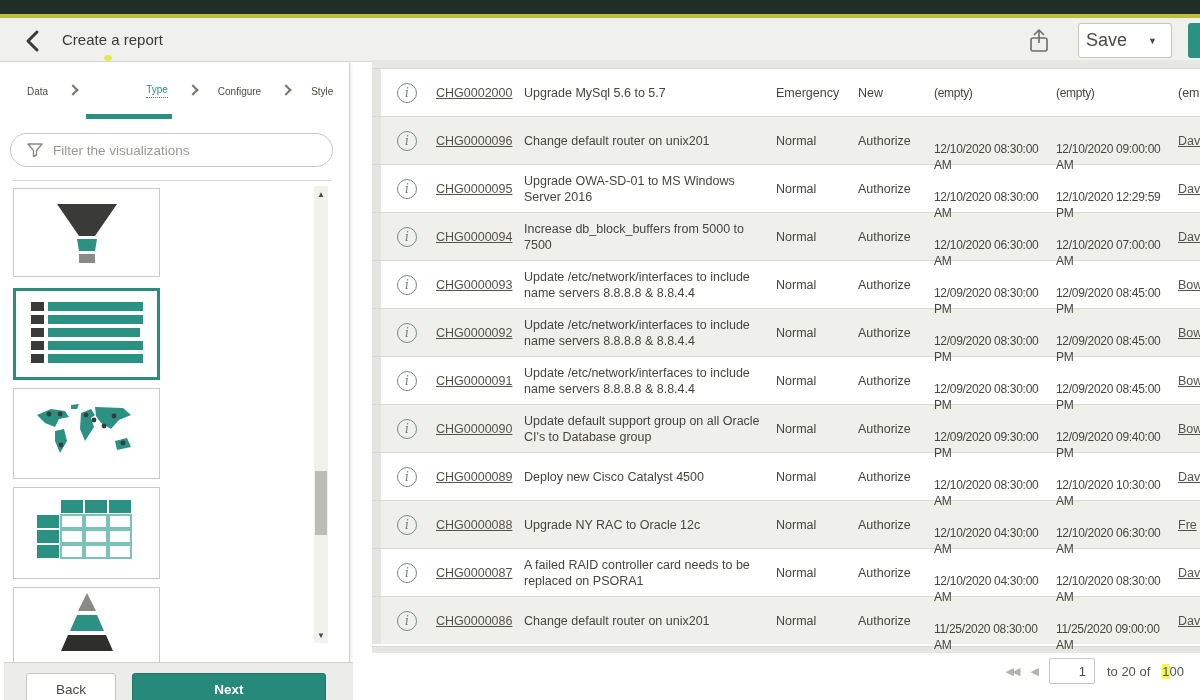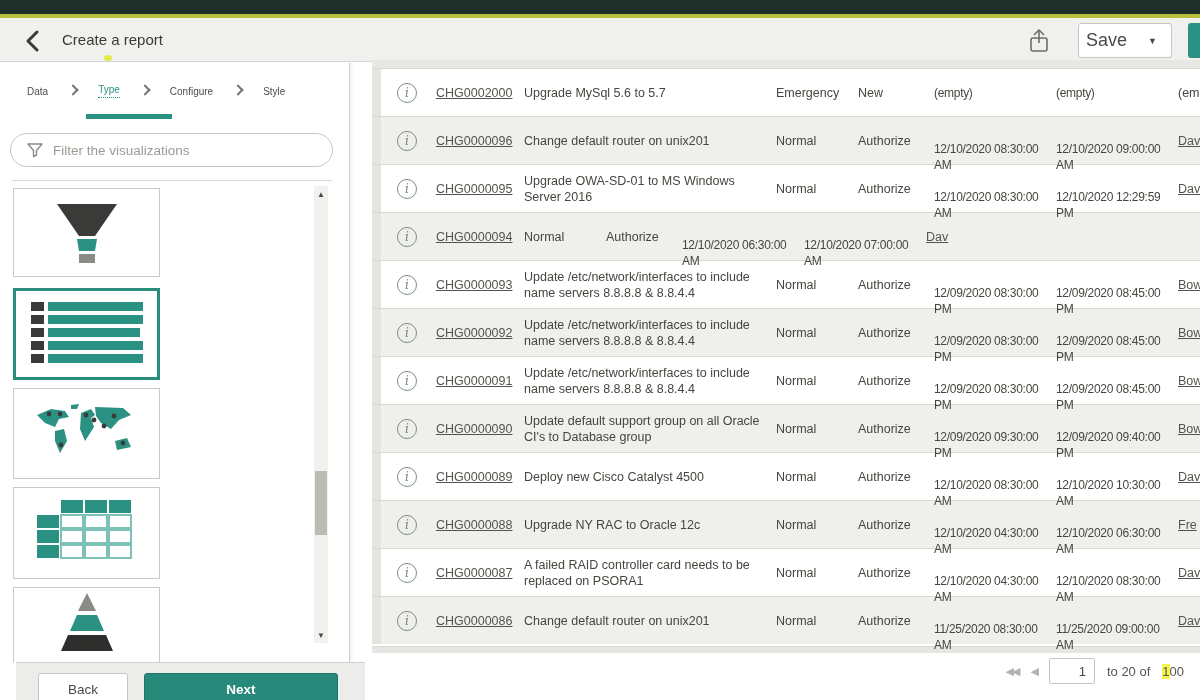--- a/index.html
+++ b/index.html
@@ -24,21 +24,21 @@
   .run-sliver { position:absolute; left:1188px; top:5px; width:12px; height:35px; background:#2b9183;
     border-radius:3px 0 0 3px; cursor:pointer; }
   .artifact-dot { position:absolute; left:104px; top:37px; width:8px; height:6px; border-radius:50%;
     background:#e3ea30; opacity:.9; }
 
   
   .left-panel { position:absolute; left:0; top:63px; width:350px; height:637px; background:#fff;
     border-right:1px solid #cfcfcb; box-shadow:2px 0 3px rgba(0,0,0,.06); }
   .crumbs { position:relative; height:56px; display:flex; align-items:center; padding-left:27px; gap:21px; }
   .crumb { font-size:10px; color:#4a4a45; cursor:pointer; }
-  .crumb.active { color:#2b9183; border-bottom:1px dotted #2b9183; padding-bottom:2px; }
+  .crumb.active { color:#2b9183; border-bottom:1px dotted #2b9183; padding-bottom:2px;margin-left:48px; }
   .chev { width:8px; height:8px; border-top:2px solid #77776f; border-right:2px solid #77776f;
     transform:rotate(45deg); margin-top:-2px; }
   .crumb-bar { position:absolute; left:86px; bottom:0; width:86px; height:5px; background:#2b9183; }
 
   .filter-wrap { position:absolute; left:10px; top:70px; width:323px; height:34px; }
   .filter-input { width:100%; height:100%; border:1px solid #c6c6c1; border-radius:17px;
     padding:0 14px 0 42px; font-size:13.5px; color:#4a4a45; outline:none;
     font-family:"Liberation Sans", sans-serif; }
   .filter-input::placeholder { color:#9b9b94; }
   .filter-icon { position:absolute; left:16px; top:8px; }
@@ -56,21 +56,21 @@
   .card-pyramid { top:404px; height:80px; }
 
   .viz-scrollbar { position:absolute; left:314px; top:123px; width:14px; height:457px; background:#f1f1ee; }
   .viz-scroll-up, .viz-scroll-down { position:absolute; left:314px; width:14px; height:14px;
     font-size:8px; color:#4a4a45; text-align:center; line-height:14px; cursor:pointer; }
   .viz-scroll-up { top:125px; }
   .viz-scroll-down { top:566px; }
   .viz-thumb { position:absolute; left:315px; top:408px; width:12px; height:64px; background:#bcbcb7;
     cursor:pointer; }
 
-  .panel-footer { position:absolute; left:16px; top:599px; width:349px; height:38px; background:#ececea;
+  .panel-footer { position:absolute; left:4px; top:599px; width:349px; height:38px; background:#ececea;
     border-top:1px solid #d2d2cd; }
   .btn-back { position:absolute; left:22px; top:10px; width:90px; height:34px; background:#fff;
     border:1px solid #c6c6c1; border-radius:3px; font-size:13.5px; color:#4a4a45; text-align:center;
     line-height:32px; cursor:pointer; }
   .btn-next { position:absolute; left:128px; top:10px; width:194px; height:34px; background:#27897a;
     border:1px solid #217466; border-radius:3px; font-size:13.5px; font-weight:bold; color:#fff;
     text-align:center; line-height:32px; cursor:pointer; }
 
   
   .table-area { position:absolute; left:372px; top:60px; width:828px; height:592px; }
@@ -290,20 +290,21 @@
         </div>
     <div class="cell c-name link">Dav</div>
   </div>
 
   <div class="trow alt">
     <div class="c-stub"></div>
     <div class="cell c-icon">
           <div class="info-icon">i</div>
         </div>
     <div class="cell c-number link">CHG0000094</div>
+    <div class="cell c-desc">Increase db_block_buffers from 5000 to 7500</div>
     <div class="cell c-type">Normal</div>
     <div class="cell c-state">Authorize</div>
     <div class="cell c-date">
           <div class="l1">12/10/2020 06:30:00</div>
           <div class="l2">AM</div>
         </div>
     <div class="cell c-date">
           <div class="l1">12/10/2020 07:00:00</div>
           <div class="l2">AM</div>
         </div>

